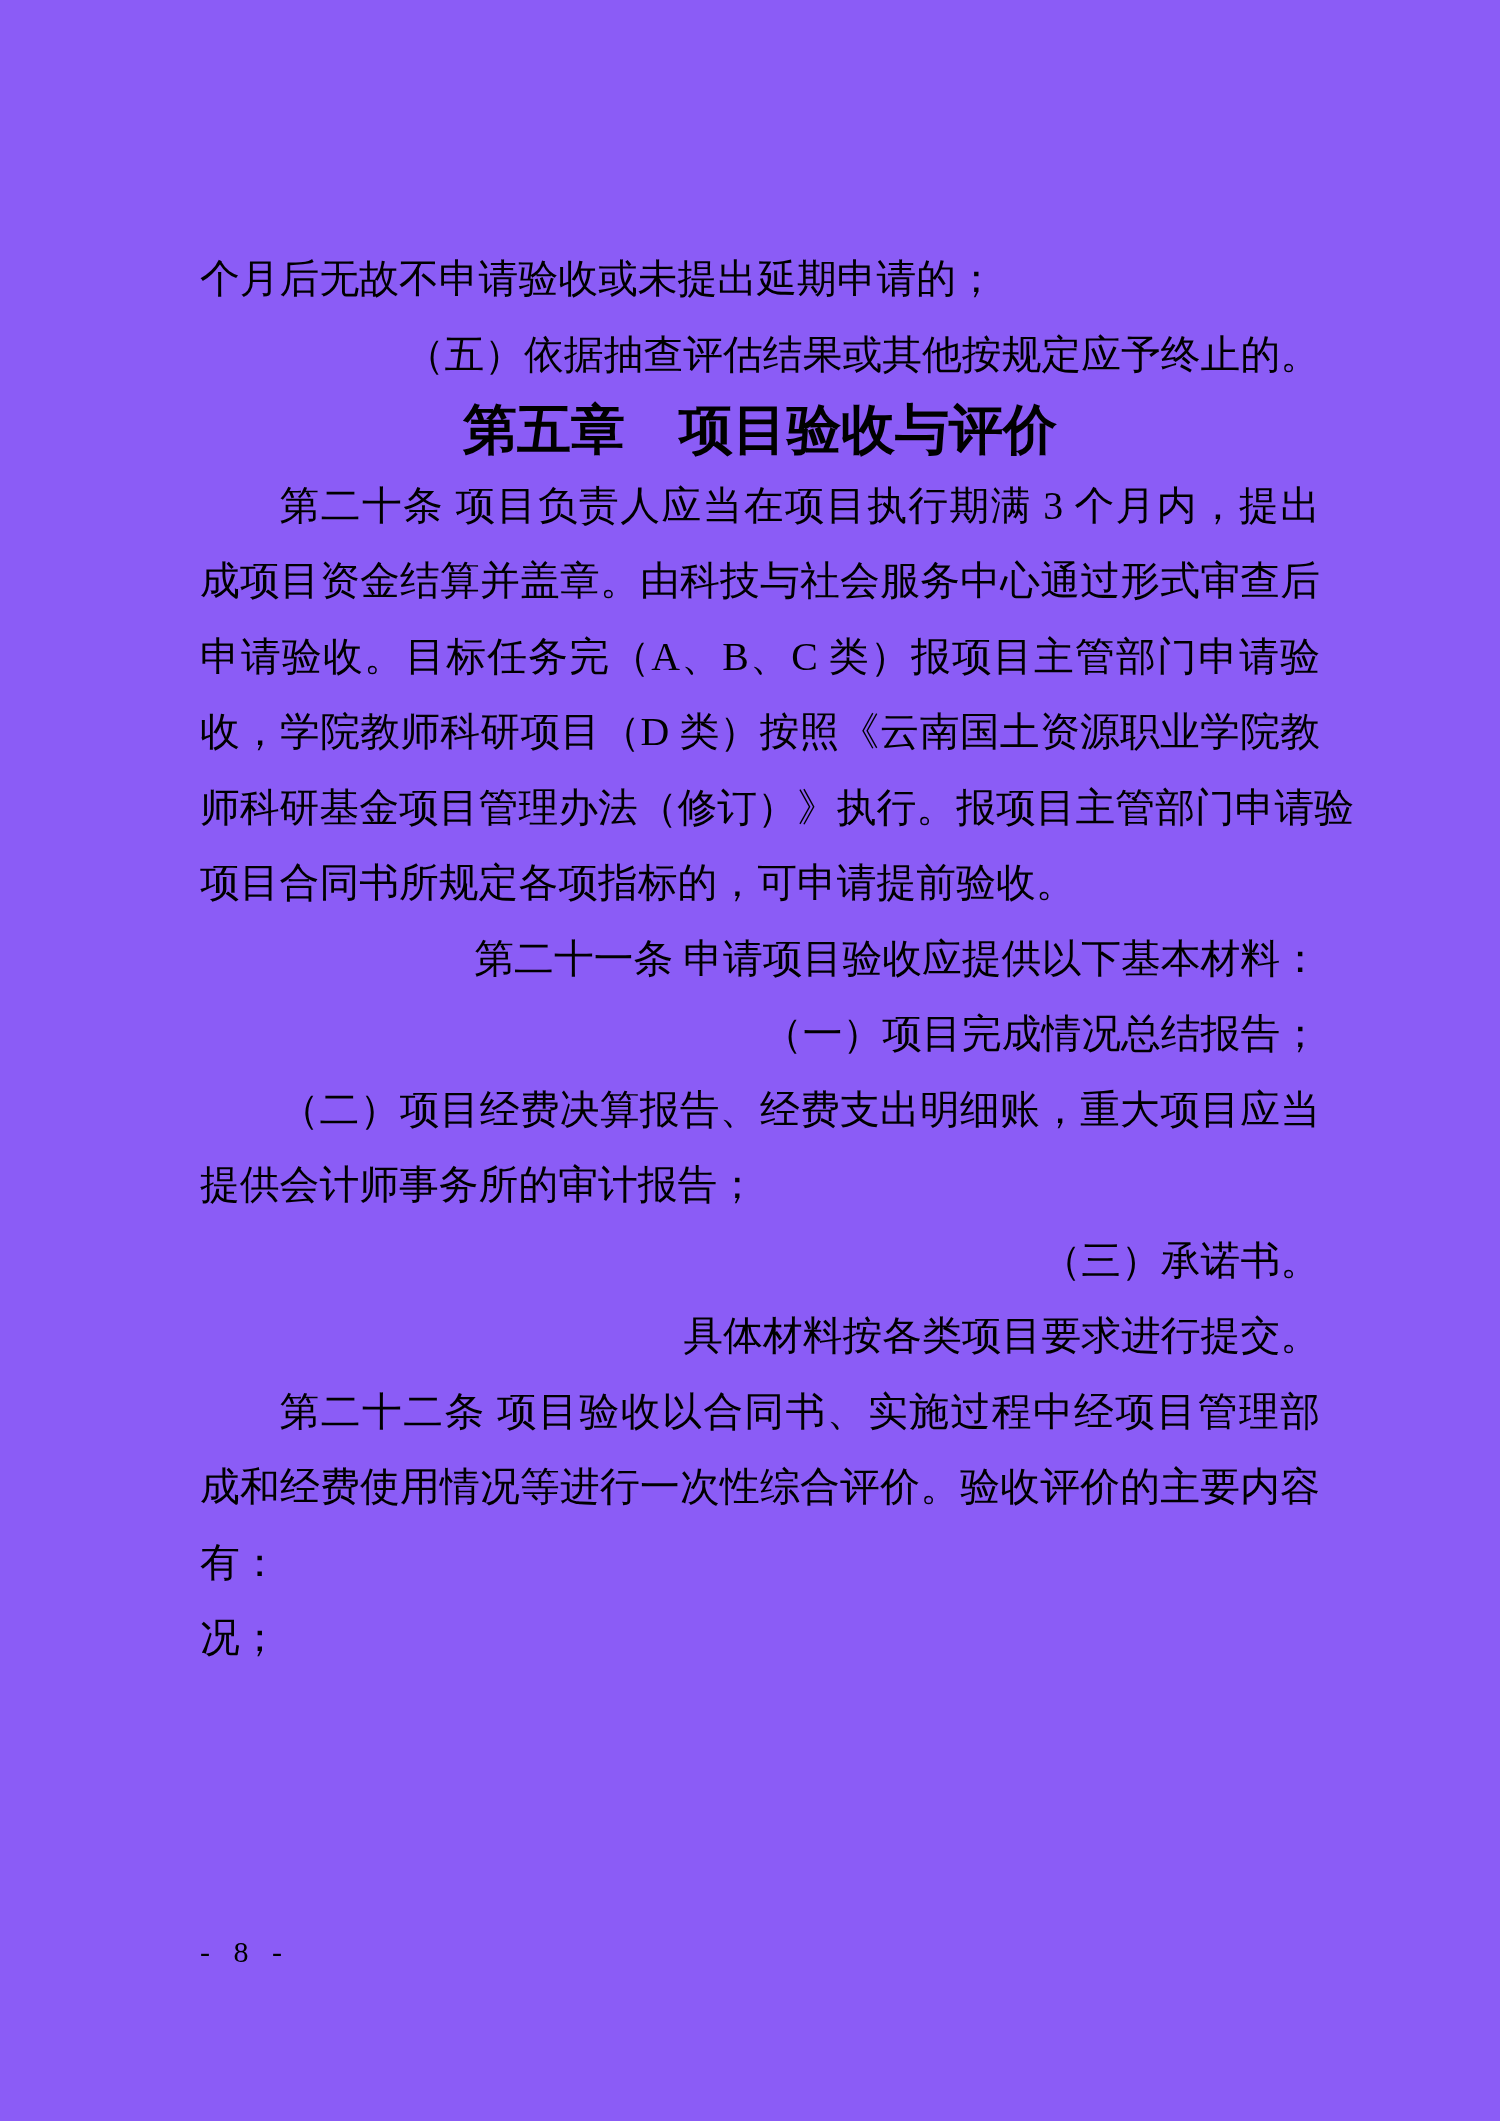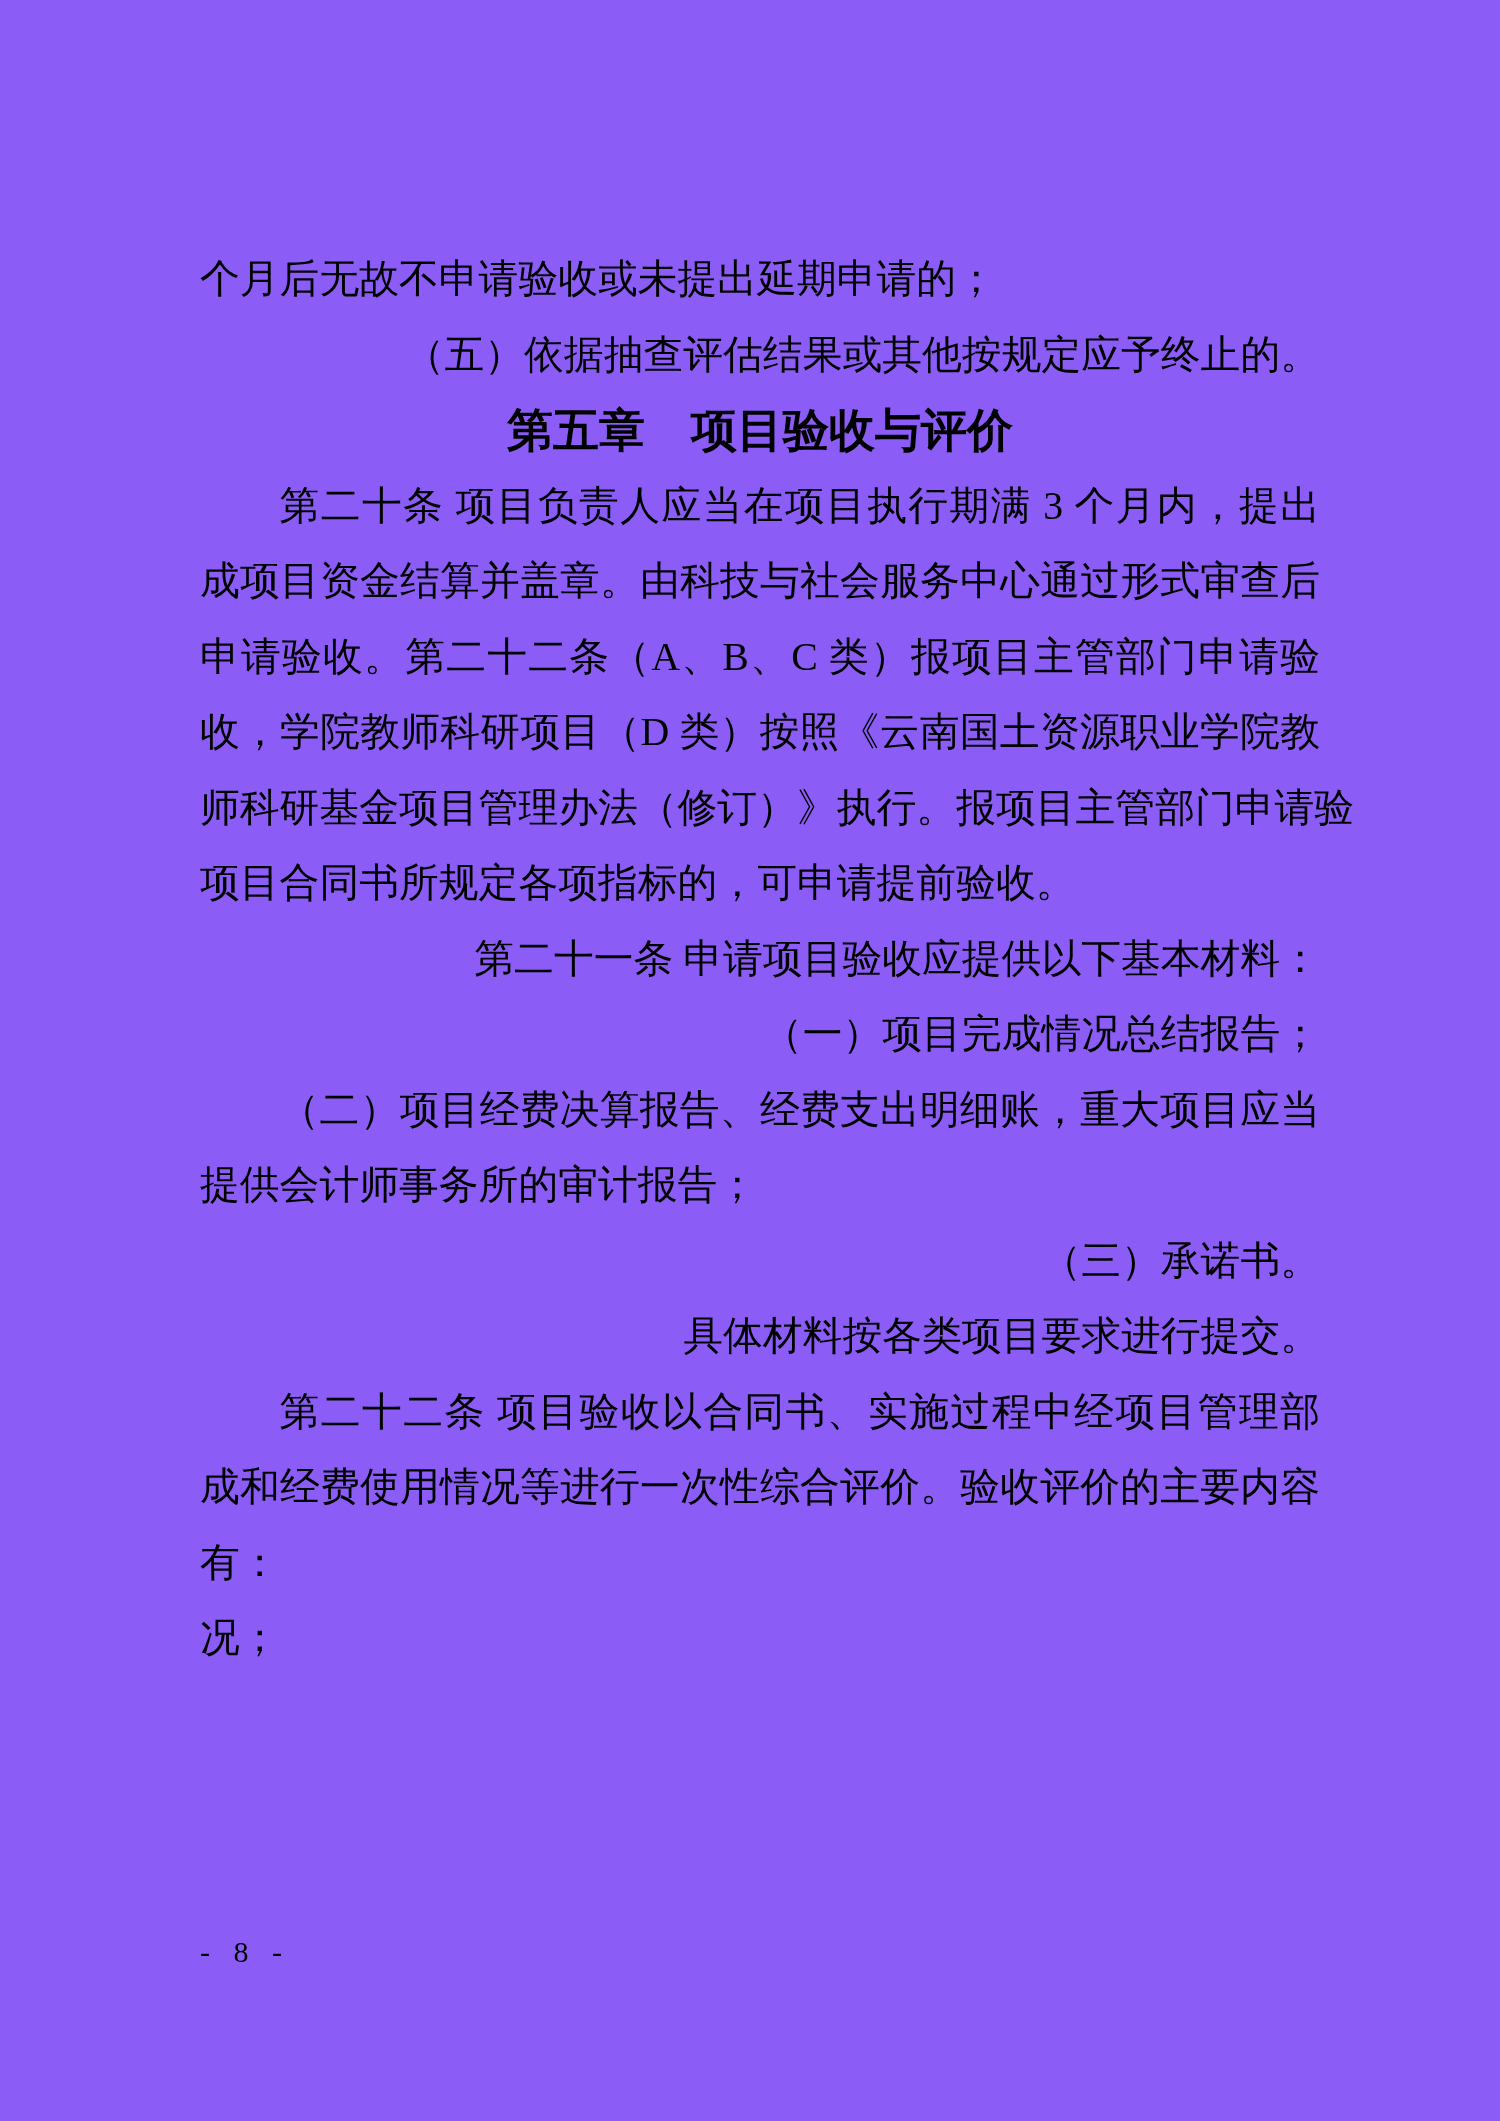--- a/index.html
+++ b/index.html
@@ -34,23 +34,23 @@
     text-indent: 79.6px;
     text-align: right;
   }
   .line.stretch {
     text-align: justify;
     text-align-last: justify;
     text-justify: inter-character;
     text-justify: distribute;
   }
   .line.heading {
-    font-family: Liberation Sans, sans-serif;
+    font-family: Liberation Serif, serif;
     font-weight: bold;
-    font-size: 46px;
+    font-size: 54px;
     text-align: center;
     text-align-last: center;
     text-indent: 0;
   }
   .page-number {
     position: absolute;
     left: 200px;
     top: 1928px;
     height: 48px;
     line-height: 48px;
@@ -62,21 +62,21 @@
 </head>
 <body>
 
 <div class="page">
   <div class="content">
       <div class="line">个月后无故不申请验收或未提出延期申请的；</div>
       <div class="line indent">（五）依据抽查评估结果或其他按规定应予终止的。</div>
       <div class="line heading">第五章　项目验收与评价</div>
       <div class="line indent stretch">第二十条 项目负责人应当在项目执行期满 3 个月内，提出</div>
       <div class="line stretch">成项目资金结算并盖章。由科技与社会服务中心通过形式审查后</div>
-      <div class="line stretch">申请验收。第二十二条（A、B、C 类）报项目主管部门申请验</div>
+      <div class="line stretch">申请验收。目标任务完（A、B、C 类）报项目主管部门申请验</div>
       <div class="line stretch">收，学院教师科研项目（D 类）按照《云南国土资源职业学院教</div>
       <div class="line stretch">师科研基金项目管理办法（修订）》执行。报项目主管部门申请验</div>
       <div class="line">项目合同书所规定各项指标的，可申请提前验收。</div>
       <div class="line indent">第二十一条 申请项目验收应提供以下基本材料：</div>
       <div class="line indent">（一）项目完成情况总结报告；</div>
       <div class="line indent stretch">（二）项目经费决算报告、经费支出明细账，重大项目应当</div>
       <div class="line">提供会计师事务所的审计报告；</div>
       <div class="line indent">（三）承诺书。</div>
       <div class="line indent">具体材料按各类项目要求进行提交。</div>
       <div class="line indent stretch">第二十二条 项目验收以合同书、实施过程中经项目管理部</div>

